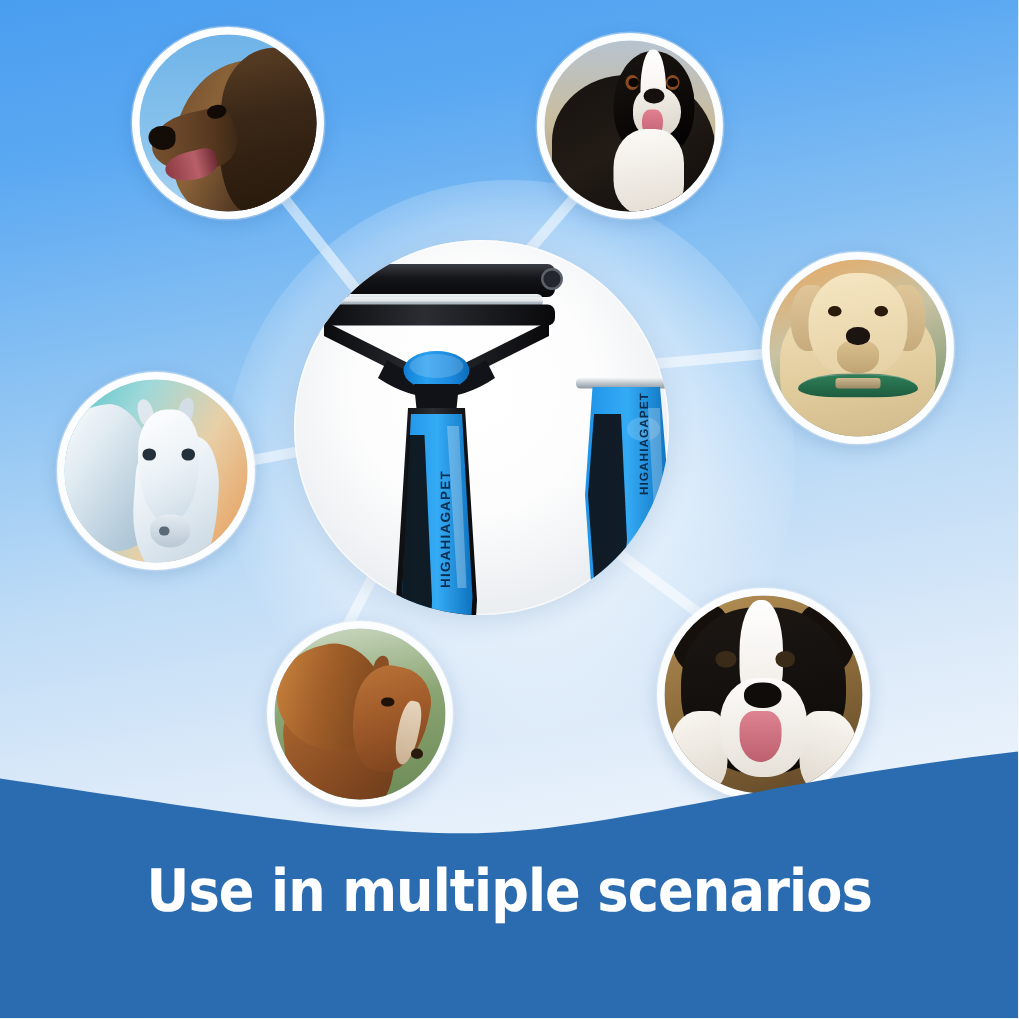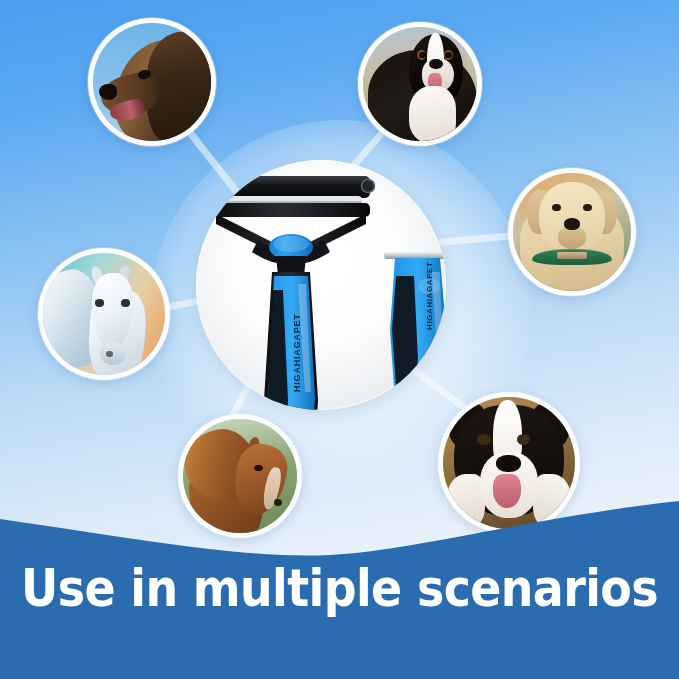--- a/index.html
+++ b/index.html
@@ -257,21 +257,21 @@
   }
   .banner-text {
     position: absolute;
     left: 0; bottom: 0; width: 679px;
     text-align: center;
   }
   .headline {
     color: #ffffff;
     font-family: "Liberation Sans Narrow", "DejaVu Sans Condensed", "Liberation Sans", sans-serif;
     font-weight: 700;
-    font-size: 51px;
+    font-size: 39px;
     line-height: 1;
     letter-spacing: -0.6px;
     white-space: nowrap;
     transform: scaleX(1.0);
   }
   .subline {
     color: #eaf2fb;
     font-size: 15.5px;
     font-weight: 400;
     letter-spacing: .1px;

